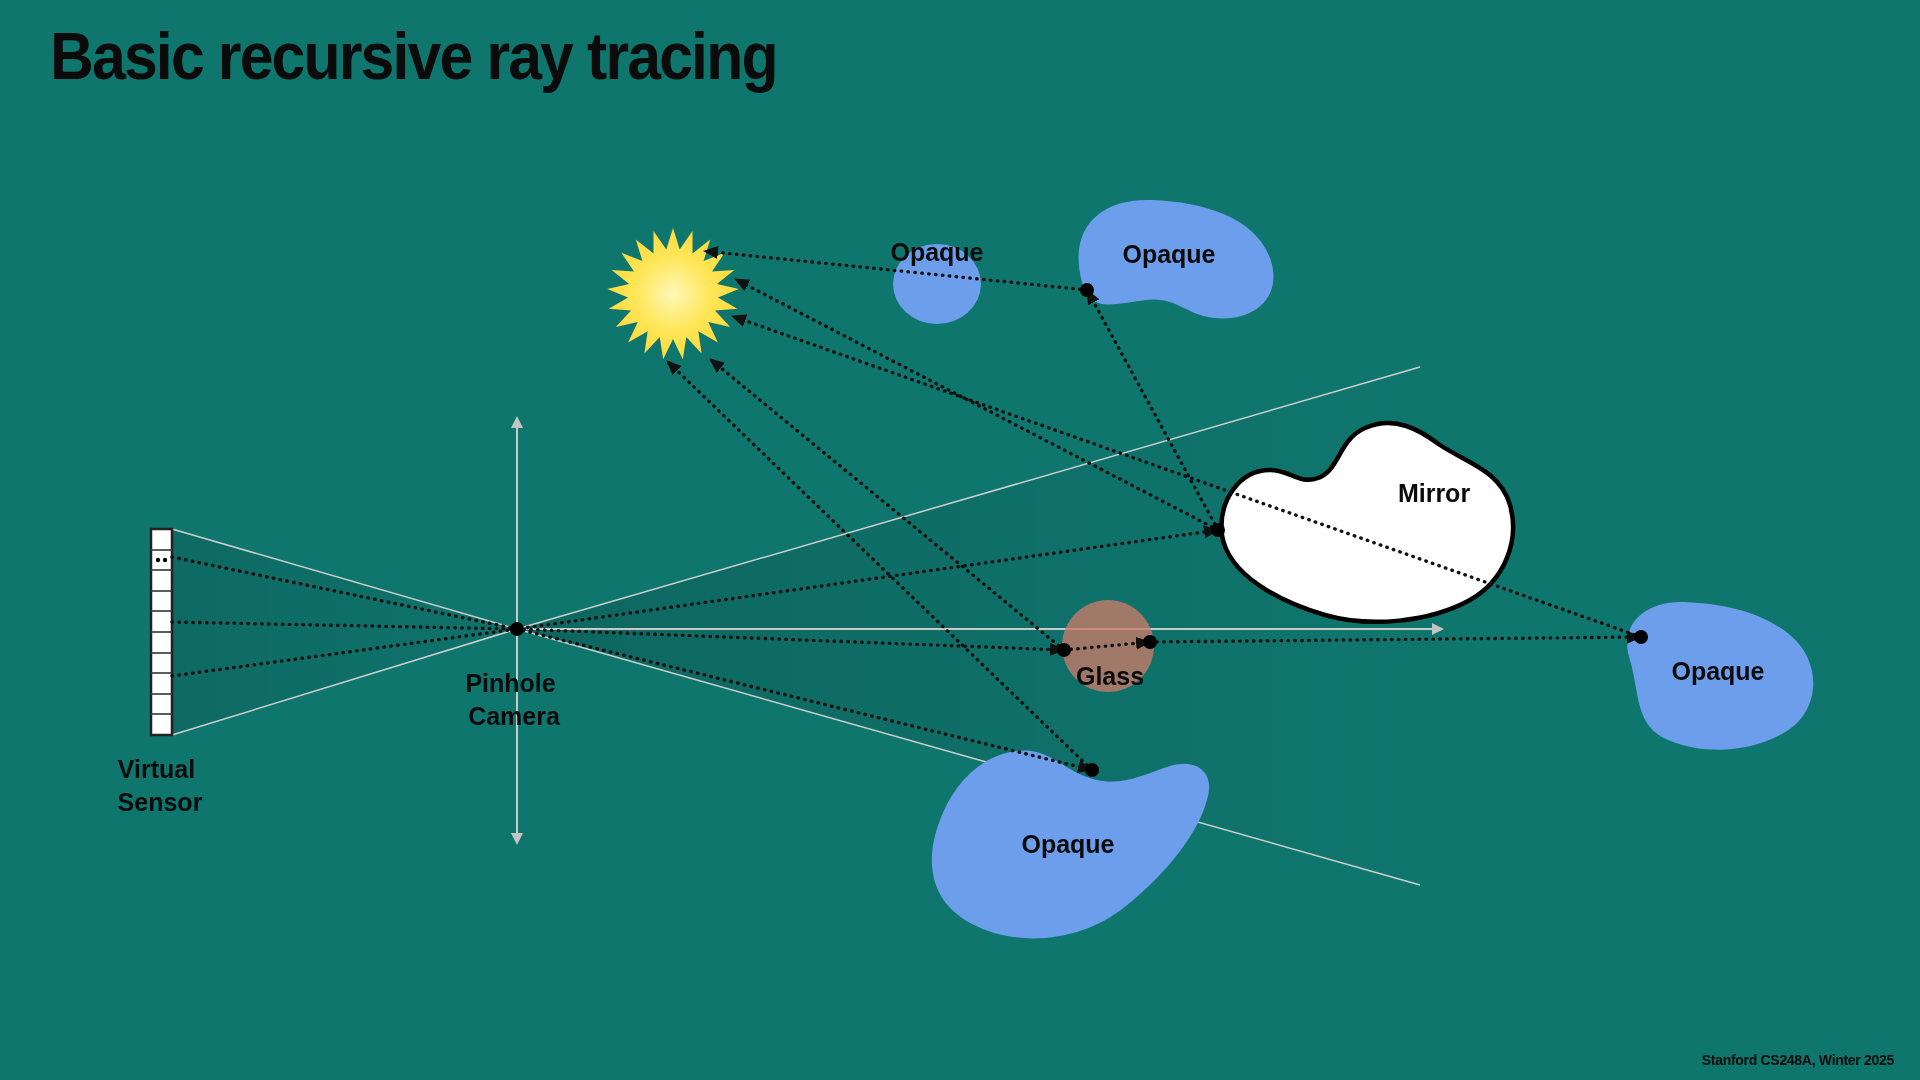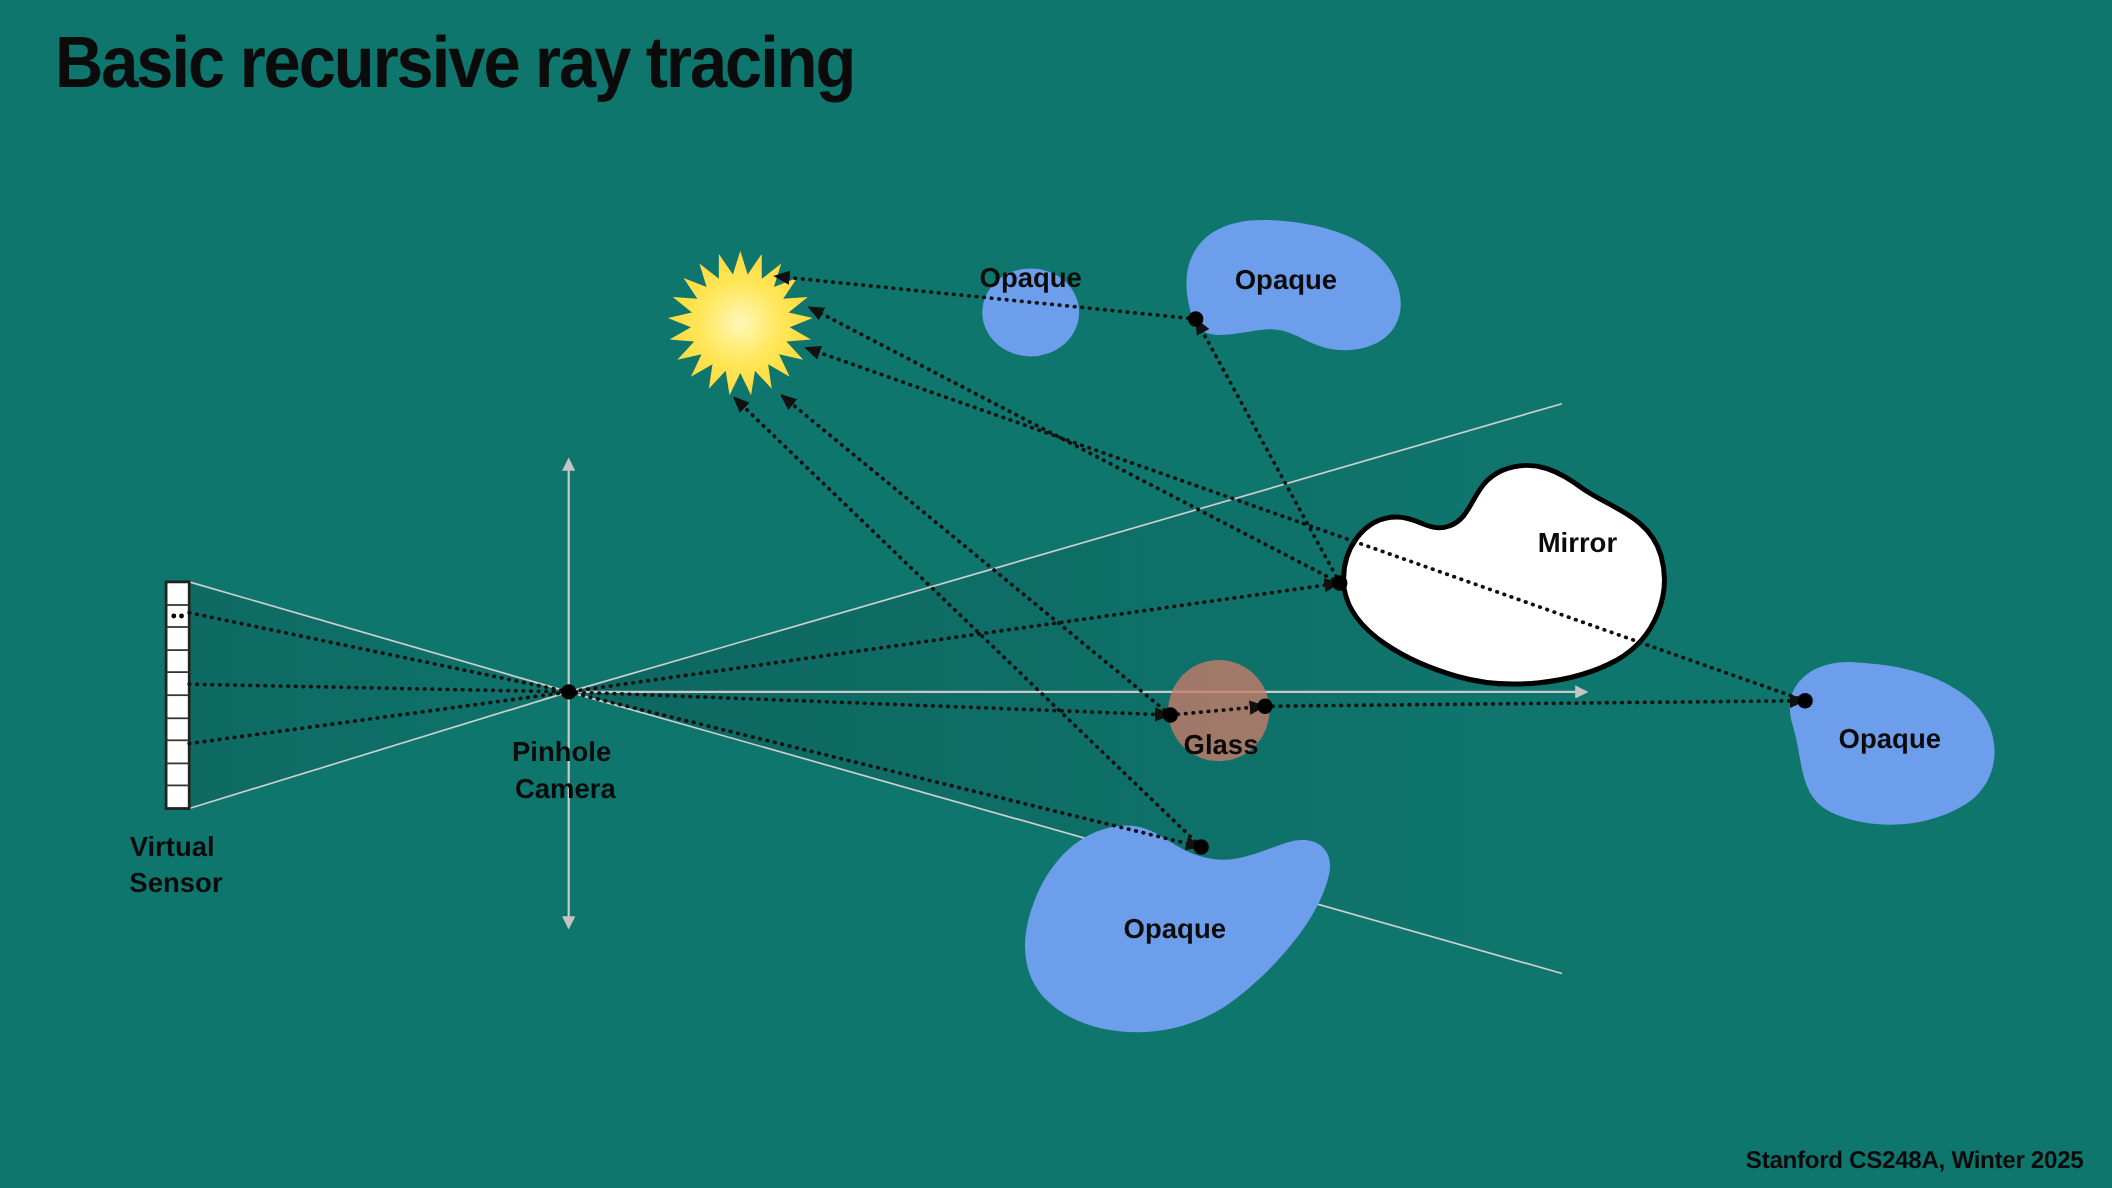--- a/index.html
+++ b/index.html
@@ -2,21 +2,21 @@
 <html><head>
 <meta charset="utf-8">
 <style>
   html,body{margin:0;padding:0;background:#ffffff;}
   .slide{position:relative;width:1920px;height:1080px;background:#0f766e;overflow:hidden;
          font-family:"Liberation Sans",sans-serif;}
   .slide-title{position:absolute;left:50px;top:18px;margin:0;color:#0b0b0b;
                font-family:"Liberation Sans",sans-serif;font-weight:bold;font-size:66px;
                letter-spacing:-2px;transform:scaleX(0.92);transform-origin:0 0;white-space:nowrap;}
   .slide-footer{position:absolute;right:26px;bottom:12px;color:#0b0b0b;
-                font-family:"Liberation Sans",sans-serif;font-weight:bold;font-size:22px;
+                font-family:"Liberation Sans",sans-serif;font-weight:bold;font-size:14px;
                 letter-spacing:-0.3px;}
   svg{position:absolute;left:0;top:0;}
   .ray{fill:none;stroke:#111111;stroke-width:3.4;stroke-dasharray:0.5 6.4;stroke-linecap:round;}
   .frustum-edge{stroke:#cfcfcf;stroke-width:1.5;}
   .axis{stroke:#c9c9c9;stroke-width:2;}
   .diagram-label{font-family:"Liberation Sans",sans-serif;font-weight:bold;font-size:25px;
                  fill:#0b0b0b;text-anchor:middle;}
   .sensor-line{stroke:#333333;stroke-width:1.6;}
 </style>
 </head>

